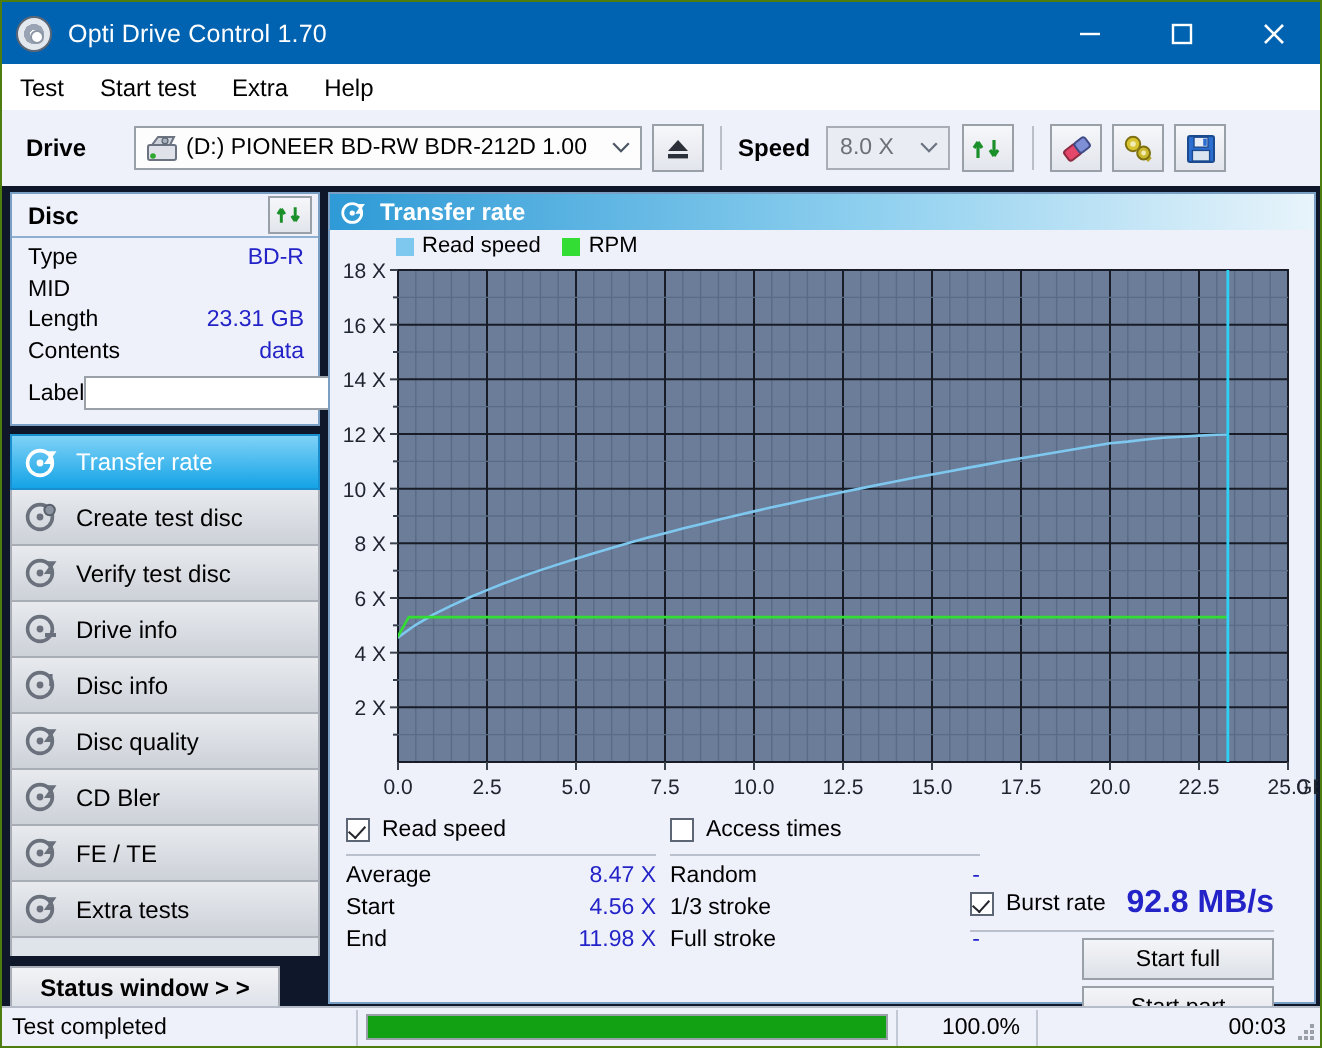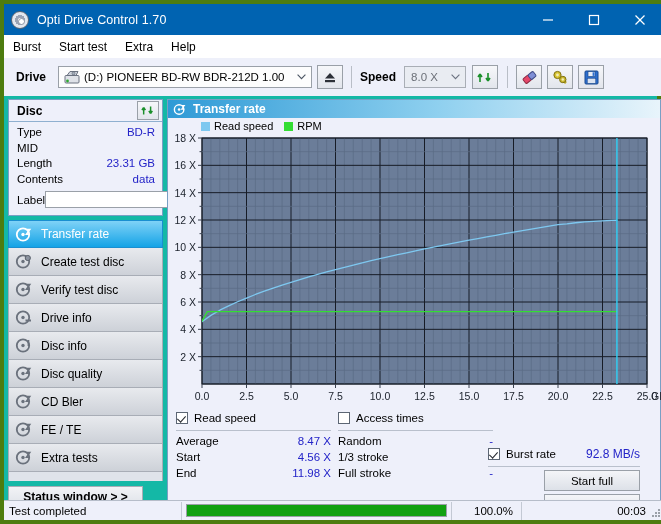--- a/index.html
+++ b/index.html
@@ -5,21 +5,21 @@
   * { box-sizing: border-box; }
   html, body { margin:0; padding:0; }
   body {
     width:661px; height:524px;
     font-family:"Liberation Sans", sans-serif;
     font-size:11px;
     background:#eceff8;
     overflow:hidden;
     -webkit-font-smoothing:antialiased;
   }
-  #app { position:relative; width:661px; height:524px; background:#14b8a6; border:4px solid #4d7c0f; }
+  #app { position:relative; width:661px; height:524px; background:#0f172a; border:1px solid #4d7c0f; }
 
   
   .titlebar{
     position:absolute; left:0; top:0; width:659px; height:31px;
     background:#0063b1; display:flex; align-items:center;
   }
   .tb-icon{ width:18px;height:18px;margin-left:7px;margin-right:8px;border-radius:50%;
     background:radial-gradient(circle at 50% 50%, #fdfdfd 0 18%, #9aa3b4 19% 44%, #e3e7ee 45% 78%, #7d8694 79% 100%);
     border:1px solid #5c6674; position:relative;}
   .tb-icon:after{content:"";position:absolute;left:6px;top:6px;width:5px;height:5px;border-radius:50%;background:#fff;border:1px solid #8d96a5;}
@@ -34,21 +34,21 @@
 
   
   .toolbar{ position:absolute; left:0; top:54px; width:659px; height:38px; background:#eef0fa; display:flex; align-items:center; }
   .tb-label{ font-weight:bold; font-size:12px; color:#000; }
   .combo{
     height:22px; background:#fdfdfd; border:1px solid #9aa0a8; display:flex; align-items:center;
     font-size:11.5px; color:#000; position:relative; padding-left:3px;
   }
   .combo .chev{ position:absolute; right:5px; top:7px; }
   .combo.disabled{ background:#e9ecf2; color:#6c7078; border-color:#a9aeb6; }
-  .drive-combo{ width:254px; margin-left:12px; }
+  .drive-combo{ width:254px; margin-left:24px; }
   .speed-combo{ width:62px; margin-left:8px; padding-left:6px; }
   .btn-sq{
     width:26px; height:24px; background:linear-gradient(#f6f7fa,#e2e5ec);
     border:1px solid #9aa0a8; display:flex;align-items:center;justify-content:center;
   }
   .sep-v{ width:1px;height:22px;background:#b9bec7;margin:0 8px; }
 
   
   .disc-panel{
     position:absolute; left:4px; top:95px; width:155px; height:117px;
@@ -104,21 +104,21 @@
   .col{ position:absolute; top:0; }
   .c1{ left:8px; width:155px;} .c2{ left:170px; width:155px;} .c3{ left:320px; width:152px;margin-top:36px;}
   .chk-row{ display:flex; align-items:center; height:16px; }
   .chk{ width:12px;height:12px;border:1px solid #5c6674;background:#fff;margin-right:6px;position:relative;flex:none;}
   .chk.on:after{ content:"";position:absolute;left:2px;top:1px;width:4px;height:7px;border:solid #22252c;border-width:0 1.6px 1.6px 0;transform:rotate(42deg);}
   .chk-row .cl{ font-size:11.5px; }
   .rule{ height:1px; background:#b9c0cc; margin:4px 0 2px 0; }
   .srow{ display:flex; justify-content:space-between; line-height:16px; font-size:11.5px;}
   .srow .k{ color:#000;} .srow .v{ color:#2323c8;}
   .burst-row{ display:flex;align-items:center; justify-content:space-between;}
-  .burst-row .bv{ color:#2323c8; font-size:12px;}
+  .burst-row .bv{ color:#2323c8; font-size:16px;font-weight:bold;}
   .go-btn{ width:96px;height:21px; margin-left:56px; margin-top:3px;
     background:linear-gradient(#f4f5f8,#dde1e8); border:1px solid #9aa0a8;
     display:flex;align-items:center;justify-content:center;font-size:11.5px;}
 
   
   .statusbar{ position:absolute; left:0; bottom:0; width:659px; height:20px; background:#eef0fa; border-top:1px solid #b6bdc9; display:flex;align-items:center;}
   .sb-cell{ height:18px; display:flex;align-items:center; border-right:1px solid #c3c9d4;}
   .sb-text{ width:178px; padding-left:5px; font-size:11.5px;}
   .sb-bar{ width:270px; padding:0 4px; }
   .bar-out{ width:100%;height:13px; background:#fff; border:1px solid #9aa0a8; }
@@ -147,21 +147,21 @@
     </div>
     <div class="wc wc-close">
       <svg width="12" height="12" viewBox="0 0 12 12">
           <line x1="1.5" y1="1.5" x2="10.5" y2="10.5" stroke="#fff" stroke-width="1.3"></line>
           <line x1="10.5" y1="1.5" x2="1.5" y2="10.5" stroke="#fff" stroke-width="1.3"></line>
         </svg>
     </div>
   </div>
 
   <div class="menubar">
-    <span>Burst</span>
+    <span>Test</span>
     <span>Start test</span>
     <span>Extra</span>
     <span>Help</span>
   </div>
 
   <div class="toolbar">
     <div class="tb-label" style="margin-left:12px;">Drive</div>
     <div class="combo drive-combo">
       <svg width="16" height="15" viewBox="0 0 16 15" style="margin:0 4px 0 2px;">
         <rect x="1" y="5.5" width="14" height="7.5" rx="1" fill="#dfe2e8" stroke="#6b7280"></rect>

